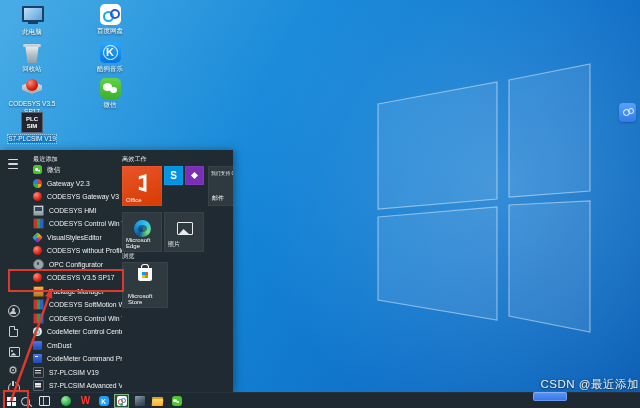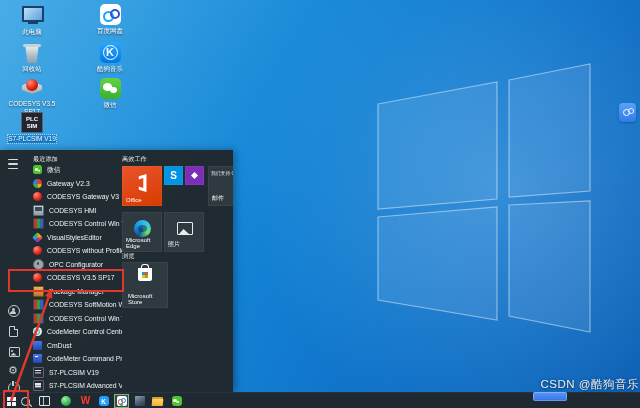--- a/index.html
+++ b/index.html
@@ -377,14 +377,14 @@
     </div>
 </div>
 
 <div class="anno-box" id="anno-codesys"></div>
 <div class="anno-box" id="anno-start"></div>
 <svg class="arrow-svg" width="640" height="408" viewBox="0 0 640 408">
   <line x1="11" y1="401" x2="48.6" y2="297.4" stroke="#e0392b" stroke-width="2.4"></line>
   <polygon points="52,288 52.2,298.7 45,296.1" fill="#e0392b"></polygon>
 </svg>
 
-<div class="watermark">CSDN @酷狗音乐</div>
+<div class="watermark">CSDN @最近添加</div>
 <div class="wm-badge"></div>
 
 </body></html>

